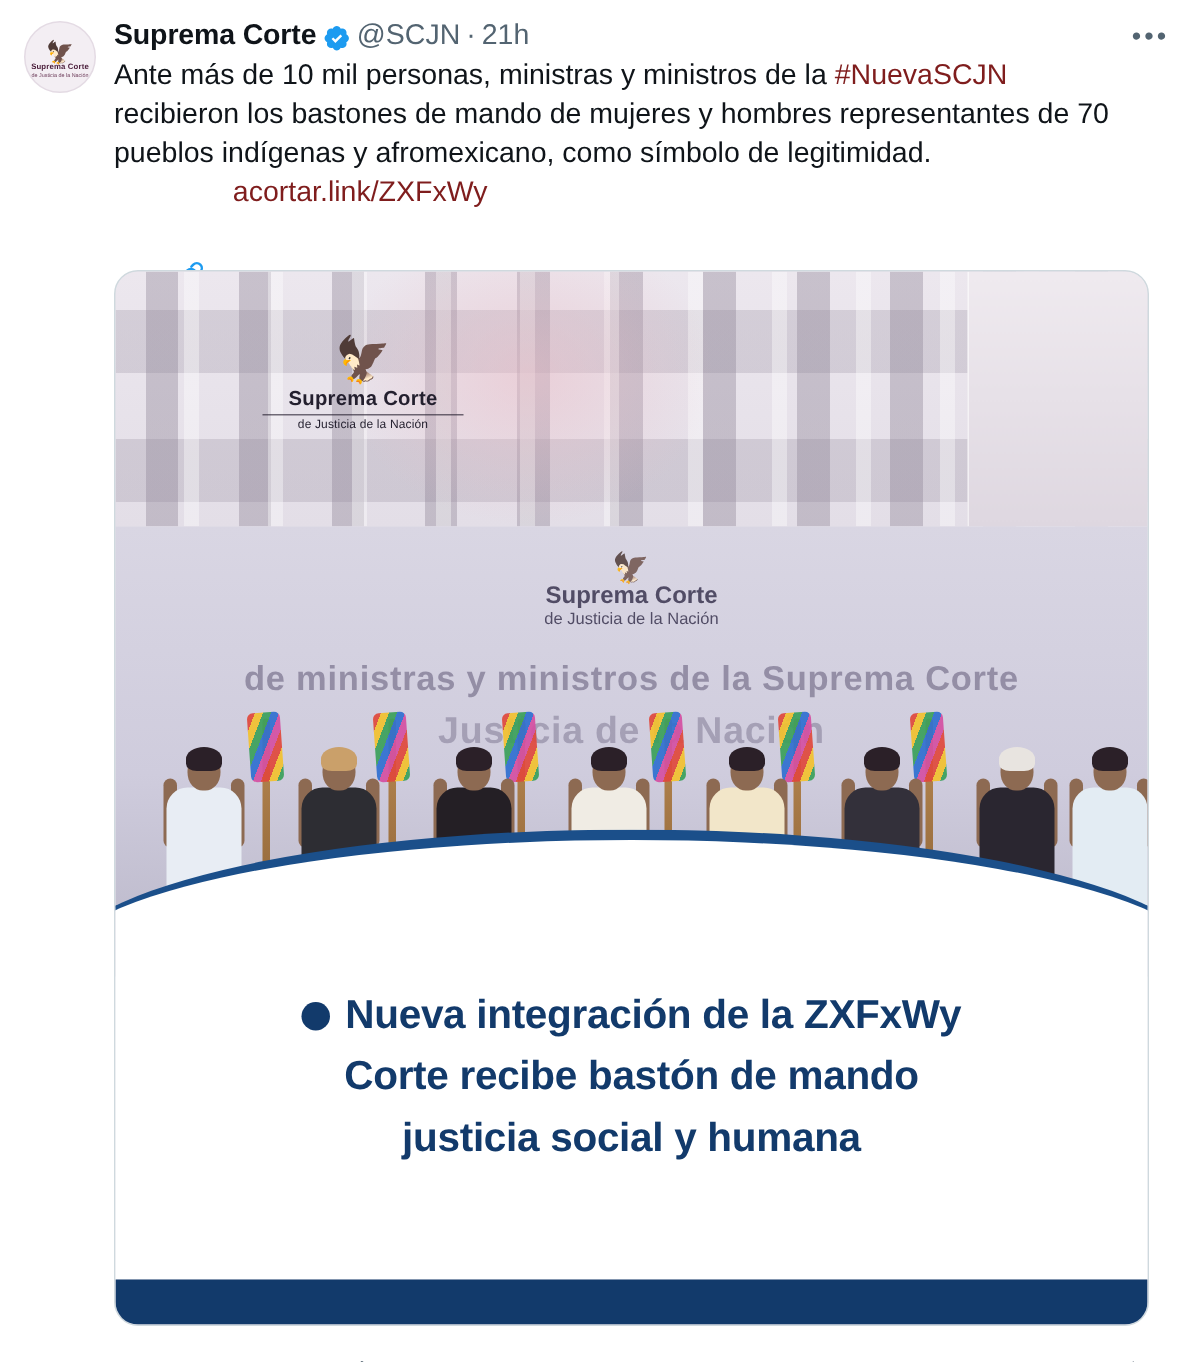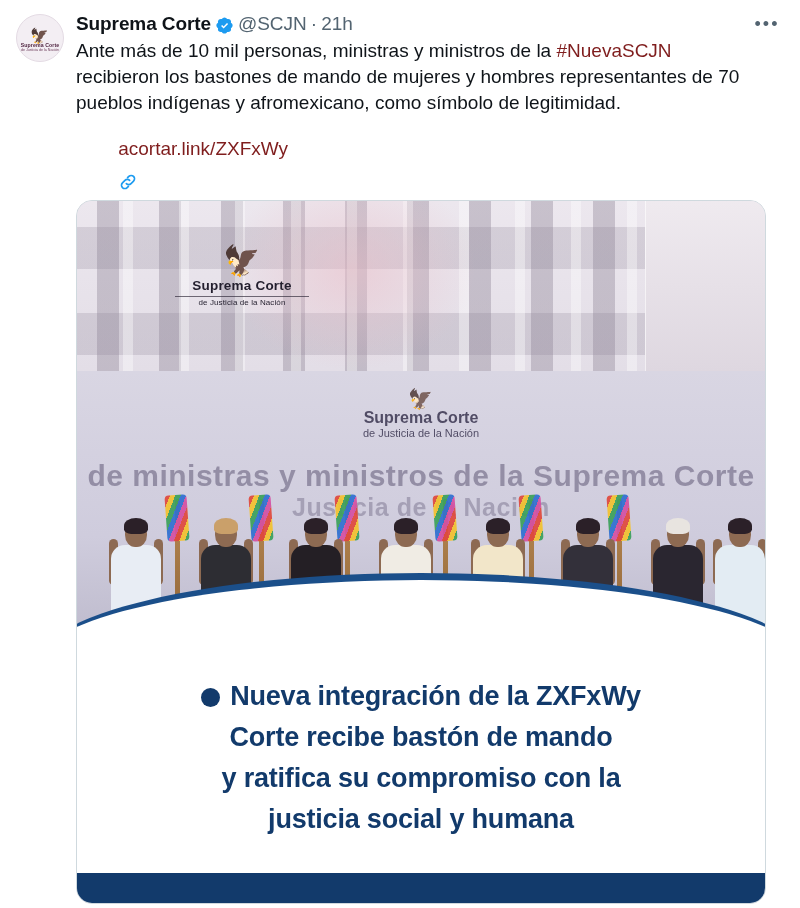--- a/index.html
+++ b/index.html
@@ -121,22 +121,21 @@
     white-space: pre-wrap;
   }
   .hashtag, .link {
     color: #7f1d1d;
     text-decoration: none;
     cursor: pointer;
   }
   .link-row {
     display: inline-flex;
     align-items: baseline;
-    gap: 0;
-    flex-direction: column;
+    gap: 17px;
   }
   .link-icon {
     display: inline-block;
     width: 20px;
     height: 20px;
     position: relative;
     top: 4px;
   }
 
   
@@ -247,21 +246,21 @@
     color: #3a3550;
     opacity: .85;
   }
   .backdrop-title .bd-eg { font-size: 20px; line-height: 20px; }
   .backdrop-title .bd-l1 { font-size: 16px; font-weight: bold; }
   .backdrop-title .bd-l2 { font-size: 11px; }
   .backdrop-ghost {
     position: absolute;
     left: 0; right: 0; top: 88px;
     text-align: center;
-    font-size: 30px;
+    font-size: 23px;
     font-weight: bold;
     color: rgba(70,62,95,.45);
     letter-spacing: .5px;
     white-space: nowrap;
   }
   .backdrop-ghost2 {
     position: absolute;
     left: 0; right: 0; top: 122px;
     text-align: center;
     font-size: 25px;
@@ -575,21 +574,20 @@
               <div class="head-b"></div>
               <div class="hair"></div>
             </div>
           </div>
         </div>
 
         <div class="arch">
           <div class="headline">
             <div><span class="bullet"></span><span>Nueva integración de la ZXFxWy</span></div>
             <div>Corte recibe bastón de mando</div>
-            <div>y ratifica su compromiso con la</div>
             <div>justicia social y humana</div>
           </div>
         </div>
         <div class="bottom-bar"></div>
 
       </div>
 
       <div class="actions">
 
         <div class="act comment">

